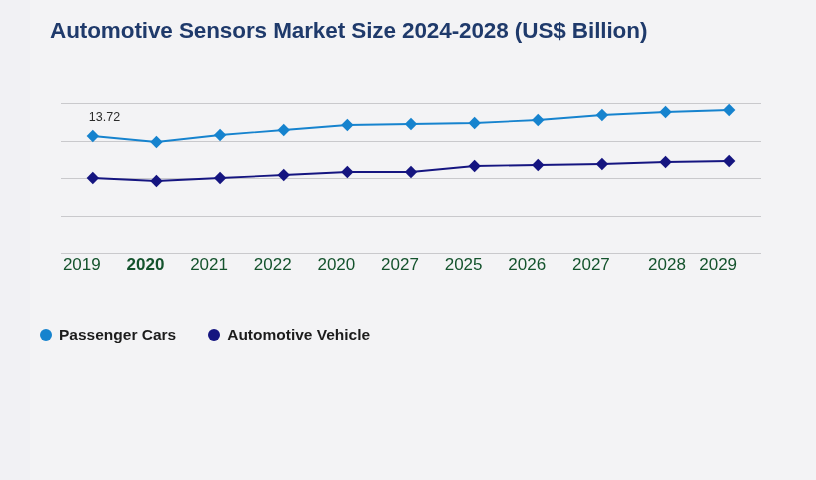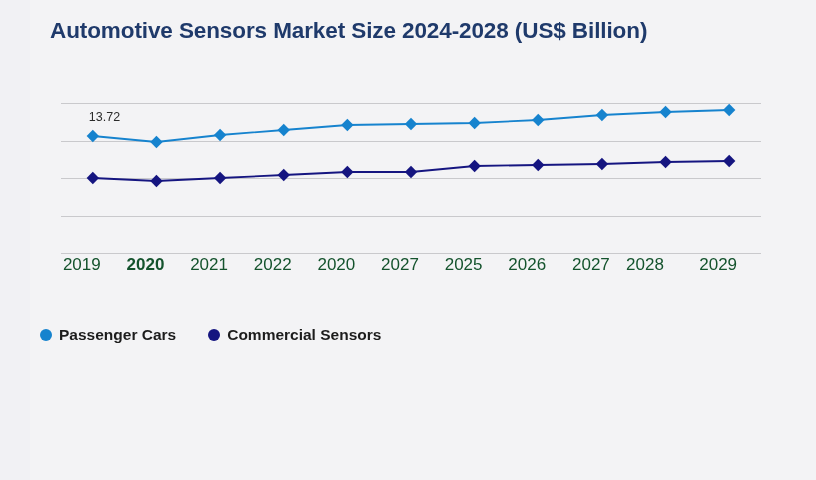--- a/index.html
+++ b/index.html
@@ -178,29 +178,29 @@
   <div class="x-axis" id="x-axis">
       <div class="x-tick" style="left: 31.8182px;">2019</div>
       <div class="x-tick" style="left: 95.4545px; font-weight: bold;">2020</div>
       <div class="x-tick" style="left: 159.091px;">2021</div>
       <div class="x-tick" style="left: 222.727px; text-align: center;">2022</div>
       <div class="x-tick" style="left: 286.364px;">2020</div>
       <div class="x-tick" style="left: 350px;">2027</div>
       <div class="x-tick" style="left: 413.636px;">2025</div>
       <div class="x-tick" style="left: 477.273px;">2026</div>
       <div class="x-tick" style="left: 540.909px;">2027</div>
-      <div class="x-tick" style="left: 595px;">2028</div>
+      <div class="x-tick" style="left: 617px;">2028</div>
       <div class="x-tick" style="left: 668.182px;">2029</div>
     </div>
 
   <div class="legend" id="legend">
       <div class="legend-item">
         <span class="legend-dot" style="background: rgb(22, 131, 206);"></span>
         <span class="legend-label">Passenger Cars</span>
       </div>
       <div class="legend-item">
         <span class="legend-dot" style="background: rgb(21, 21, 128);"></span>
-        <span class="legend-label">Commercial Sensors</span>
+        <span class="legend-label">Automotive Vehicle</span>
       </div>
     </div>
 
 
 </div>
 
 </body></html>

